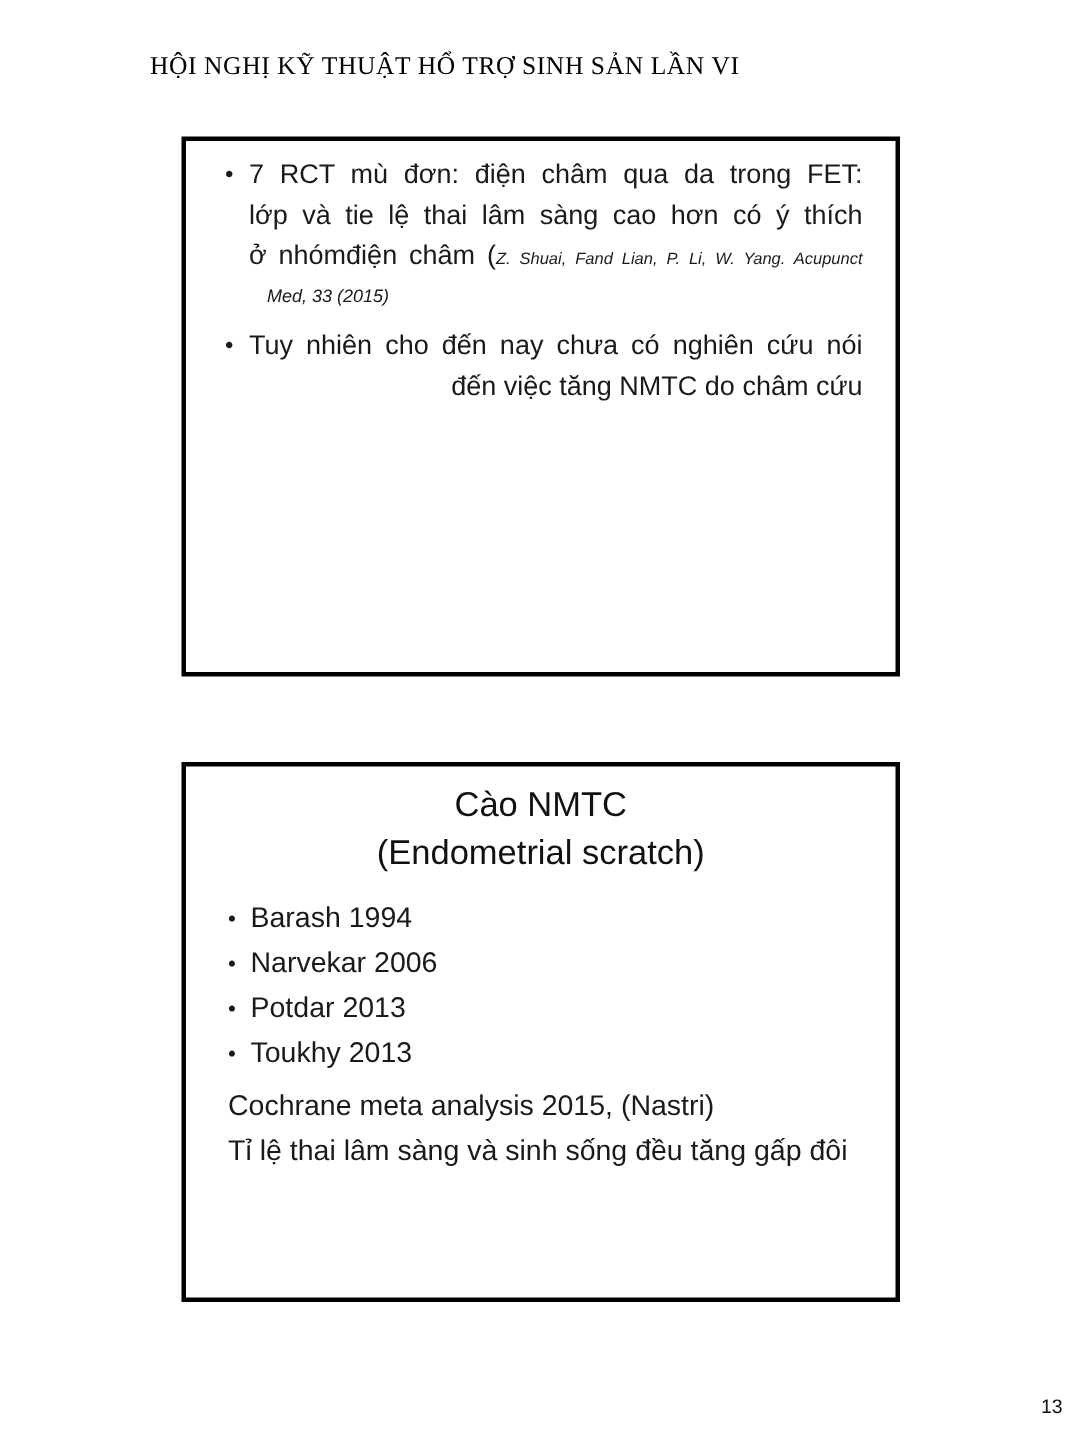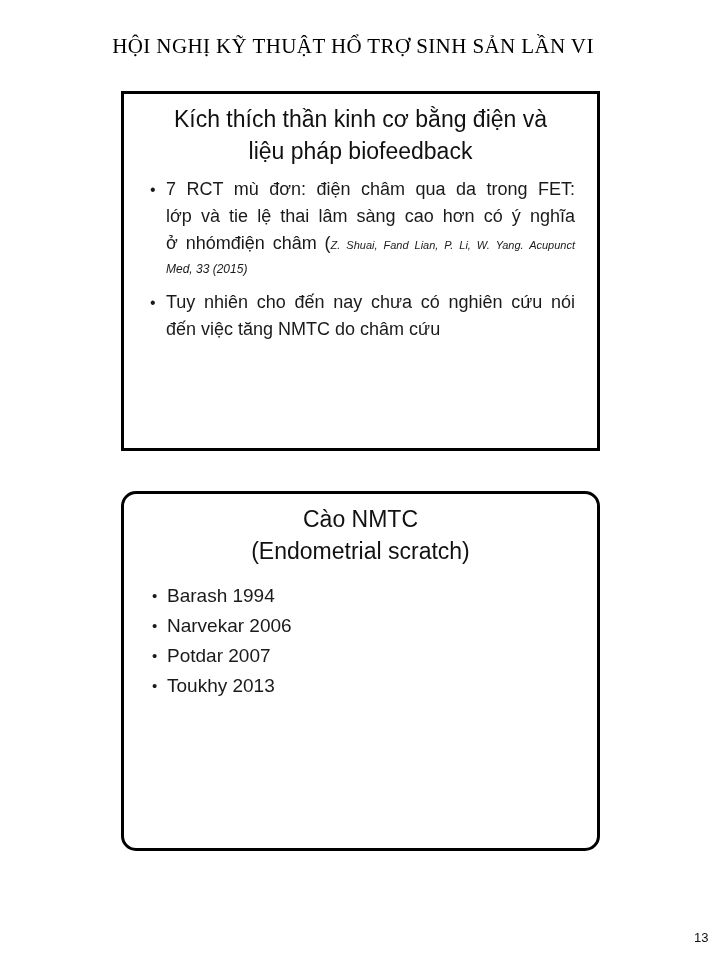--- a/index.html
+++ b/index.html
@@ -7,36 +7,35 @@
     width: 720px; height: 960px;
     background: #ffffff;
     font-family: "Liberation Sans", sans-serif;
     color: #1a1a1a;
     position: relative;
     overflow: hidden;
   }
   .page-header {
     position: absolute;
     left: 100px; top: 34px; width: 506px;
-    text-align: center;
     font-family: "Liberation Serif", serif;
-    font-size: 21px;
+    font-size: 17px;
     letter-spacing: 0.4px;
     color: #000000;
     white-space: nowrap;
   }
   .slide {
     position: absolute;
     left: 121px; width: 479px; height: 360px;
     border: 3px solid #000000;
     box-sizing: border-box;
     background: #ffffff;
   }
   .slide-1 { top: 91px; }
-  .slide-2 { top: 491px; border-radius: 15px; }
+  .slide-2 { top: 508px; }
   .slide-title {
     margin-top: 9px;
     text-align: center;
     font-size: 23px;
     line-height: 32px;
     color: #111111;
   }
   .slide-body-1 {
     margin-top: 9px;
     padding: 0 22px 0 26px;
@@ -48,32 +47,33 @@
     padding-left: 16px;
   }
   .bullet-item + .bullet-item { margin-top: 9px; }
   .bullet-dot {
     position: absolute;
     left: 0; top: 0;
     font-size: 16px;
     line-height: 27px;
   }
   .jl { text-align: justify; text-align-last: justify; }
-  .ll { text-align: left; white-space: nowrap; }
+  .ll { text-align: right; white-space: nowrap; }
   .cite {
     font-size: 11px;
     font-style: italic;
     font-weight: 500;
   }
   .cite-line {
     font-size: 12px;
     font-style: italic;
     font-weight: 500;
     line-height: 21px;
     text-align: left;
+    margin-left: 12px;
   }
   .slide-body-2 {
     margin-top: 14px;
     padding: 0 10px 0 28px;
     font-size: 19px;
   }
   .list-item-2 {
     position: relative;
     padding-left: 15px;
     line-height: 30px;
@@ -91,29 +91,25 @@
     font-size: 13px;
     color: #111111;
   }
 </style>
 </head>
 <body>
 
 <div class="page-header">HỘI NGHỊ KỸ THUẬT HỔ TRỢ SINH SẢN LẦN VI</div>
 
 <div class="slide slide-1">
-  <div class="slide-title">
-    <div>Kích thích thần kinh cơ bằng điện và</div>
-    <div>liệu pháp biofeedback</div>
-  </div>
   <div class="slide-body-1">
     <div class="bullet-item">
       <span class="bullet-dot">•</span>
       <div class="jl">7 RCT mù đơn: điện châm qua da trong FET:</div>
-      <div class="jl">lớp và tie lệ thai lâm sàng cao hơn có ý nghĩa</div>
+      <div class="jl">lớp và tie lệ thai lâm sàng cao hơn có ý thích</div>
       <div class="jl"><span>ở nhómđiện châm (</span><span class="cite">Z. Shuai, Fand Lian, P. Li, W. Yang. Acupunct</span></div>
       <div class="cite-line">Med, 33 (2015)</div>
     </div>
     <div class="bullet-item">
       <span class="bullet-dot">•</span>
       <div class="jl">Tuy nhiên cho đến nay chưa có nghiên cứu nói</div>
       <div class="ll">đến việc tăng NMTC do châm cứu</div>
     </div>
   </div>
 </div>
@@ -127,22 +123,26 @@
     <div class="list-item-2">
       <span class="bullet-dot">•</span>
       <span>Barash 1994</span>
     </div>
     <div class="list-item-2">
       <span class="bullet-dot">•</span>
       <span>Narvekar 2006</span>
     </div>
     <div class="list-item-2">
       <span class="bullet-dot">•</span>
-      <span>Potdar 2007</span>
+      <span>Potdar 2013</span>
     </div>
     <div class="list-item-2">
       <span class="bullet-dot">•</span>
       <span>Toukhy 2013</span>
+    </div>
+    <div class="footer-block">
+      <div class="footer-line">Cochrane meta analysis 2015, (Nastri)</div>
+      <div class="footer-line">Tỉ lệ thai lâm sàng và sinh sống đều tăng gấp đôi</div>
     </div>
   </div>
 </div>
 
 <div class="page-number">13</div>
 
 </body></html>

